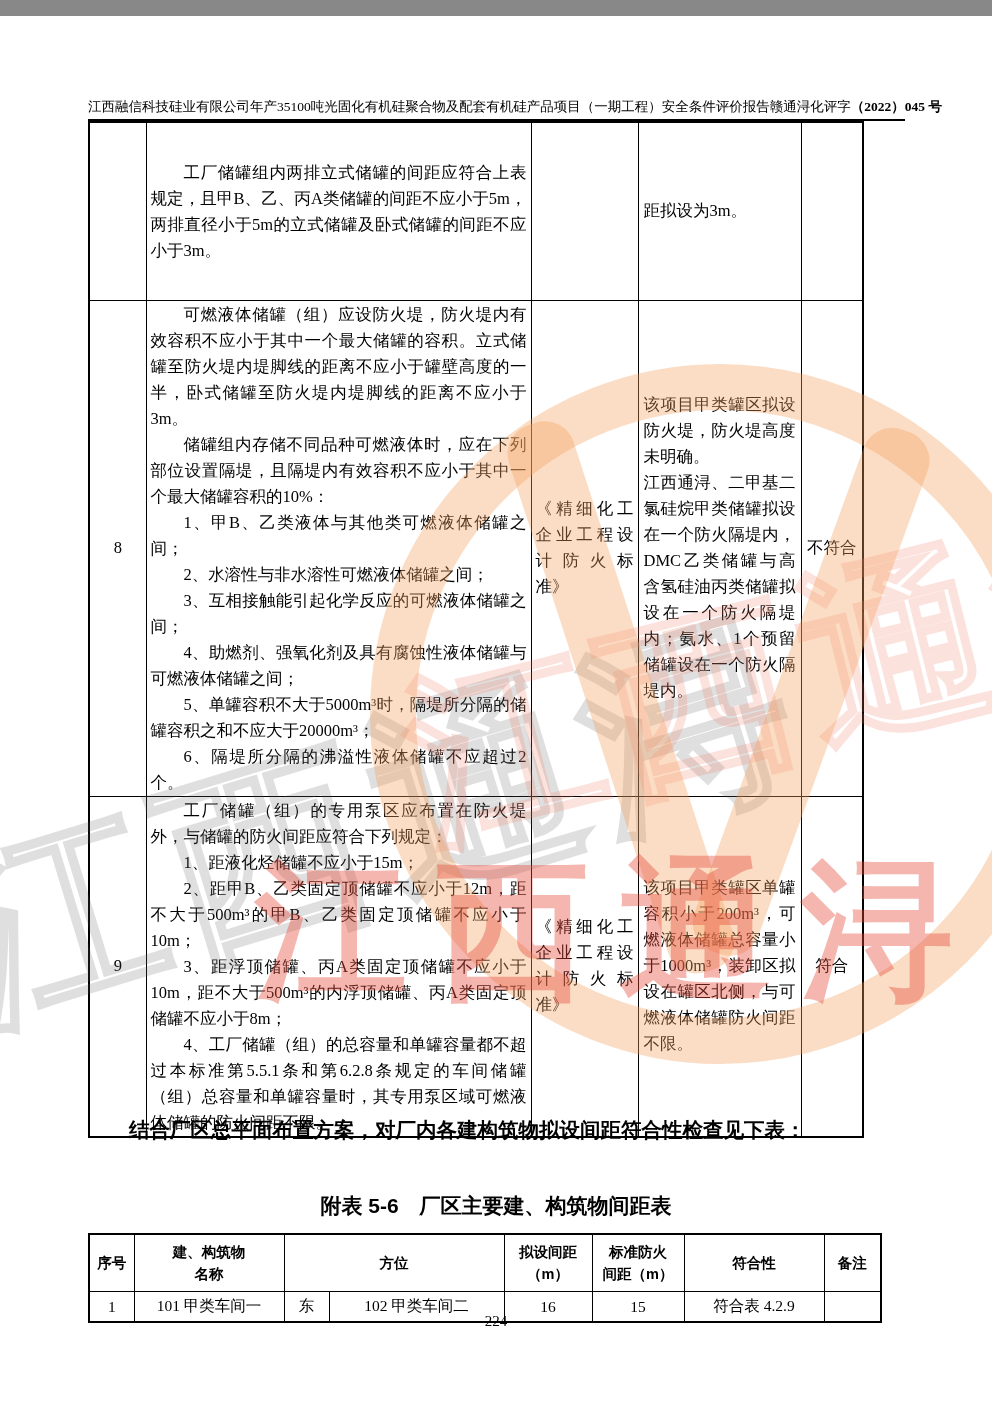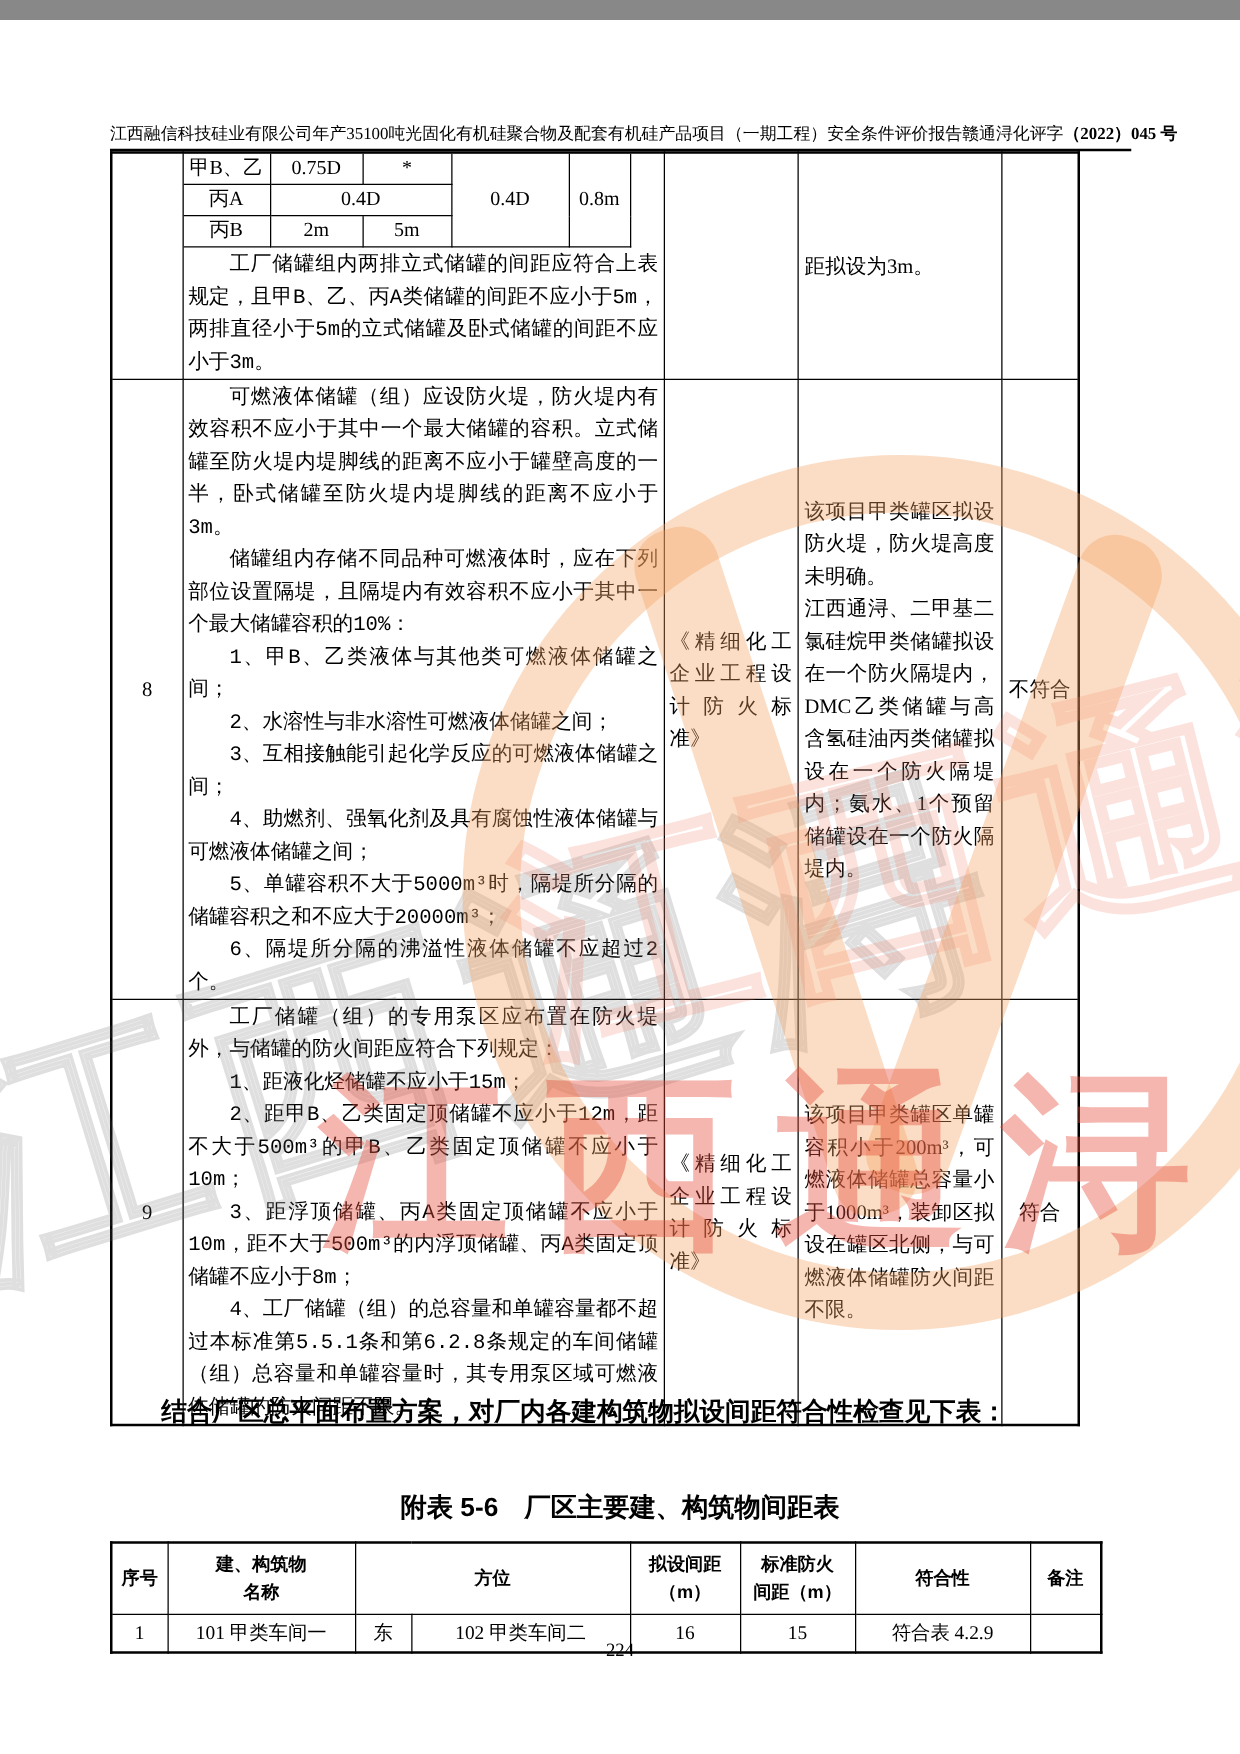--- a/index.html
+++ b/index.html
@@ -13,21 +13,21 @@
               border-bottom:2px solid #000;padding-bottom:3px;white-space:nowrap;}
   .doc-header .num b{font-weight:bold;}
 
   
   table{border-collapse:collapse;table-layout:fixed;}
   .main-table{position:absolute;left:88px;top:105px;width:774px;border:2px solid #000;}
   .main-table td{border:1px solid #000;padding:0;font-size:16.5px;line-height:26px;
                  vertical-align:middle;overflow:hidden;}
   .seq-cell{text-align:center;font-size:16px;}
   .clause-cell{vertical-align:top;text-align:justify;text-justify:inter-ideograph;}
-  .clause-cell .pad{padding:1px 4px 0 4px;font-family:Liberation Mono, monospace;}
+  .clause-cell .pad{padding:1px 4px 0 4px;}
   .clause-cell p{margin:0;text-indent:2em;}
   .std-cell{text-align:justify;text-justify:inter-ideograph;}
   .std-cell .pad{padding:0 4px;}
   .eval-cell{text-align:justify;text-justify:inter-ideograph;}
   .eval-cell .pad{padding:0 5px;}
   .eval-cell p{margin:0;}
   .eval-top{vertical-align:top;}
   .concl-cell{text-align:center;}
 
   
@@ -89,47 +89,20 @@
           <col style="width:385px">
           <col style="width:107px">
           <col style="width:163px">
           <col style="width:62px">
         </colgroup>
 
       <tbody>
           <tr style="height:178px">
         <td class="seq-cell"></td>
         <td class="clause-cell">
-          <table class="mini-table">
-            <colgroup>
-                  <col style="width:70px">
-                  <col style="width:74px">
-                  <col style="width:71px">
-                  <col style="width:94px">
-                  <col style="width:49px">
-                </colgroup>
-            <tbody>
-                  <tr>
-              <td>甲B、乙</td>
-              <td>0.75D</td>
-              <td>*</td>
-              <td rowspan="3">0.4D</td>
-              <td rowspan="3">0.8m</td>
-            </tr>
-            <tr>
-              <td>丙A</td>
-              <td colspan="2">0.4D</td>
-            </tr>
-            <tr>
-              <td>丙B</td>
-              <td>2m</td>
-              <td>5m</td>
-            </tr>
-          </tbody>
-              </table>
           <div class="pad">
             <p>工厂储罐组内两排立式储罐的间距应符合上表规定，且甲B、乙、丙A类储罐的间距不应小于5m，两排直径小于5m的立式储罐及卧式储罐的间距不应小于3m。</p>
           </div>
         </td>
         <td class="std-cell"></td>
         <td class="eval-cell eval-top">
           <div class="pad">
                 <p>距拟设为3m。</p>
               </div>
         </td>

